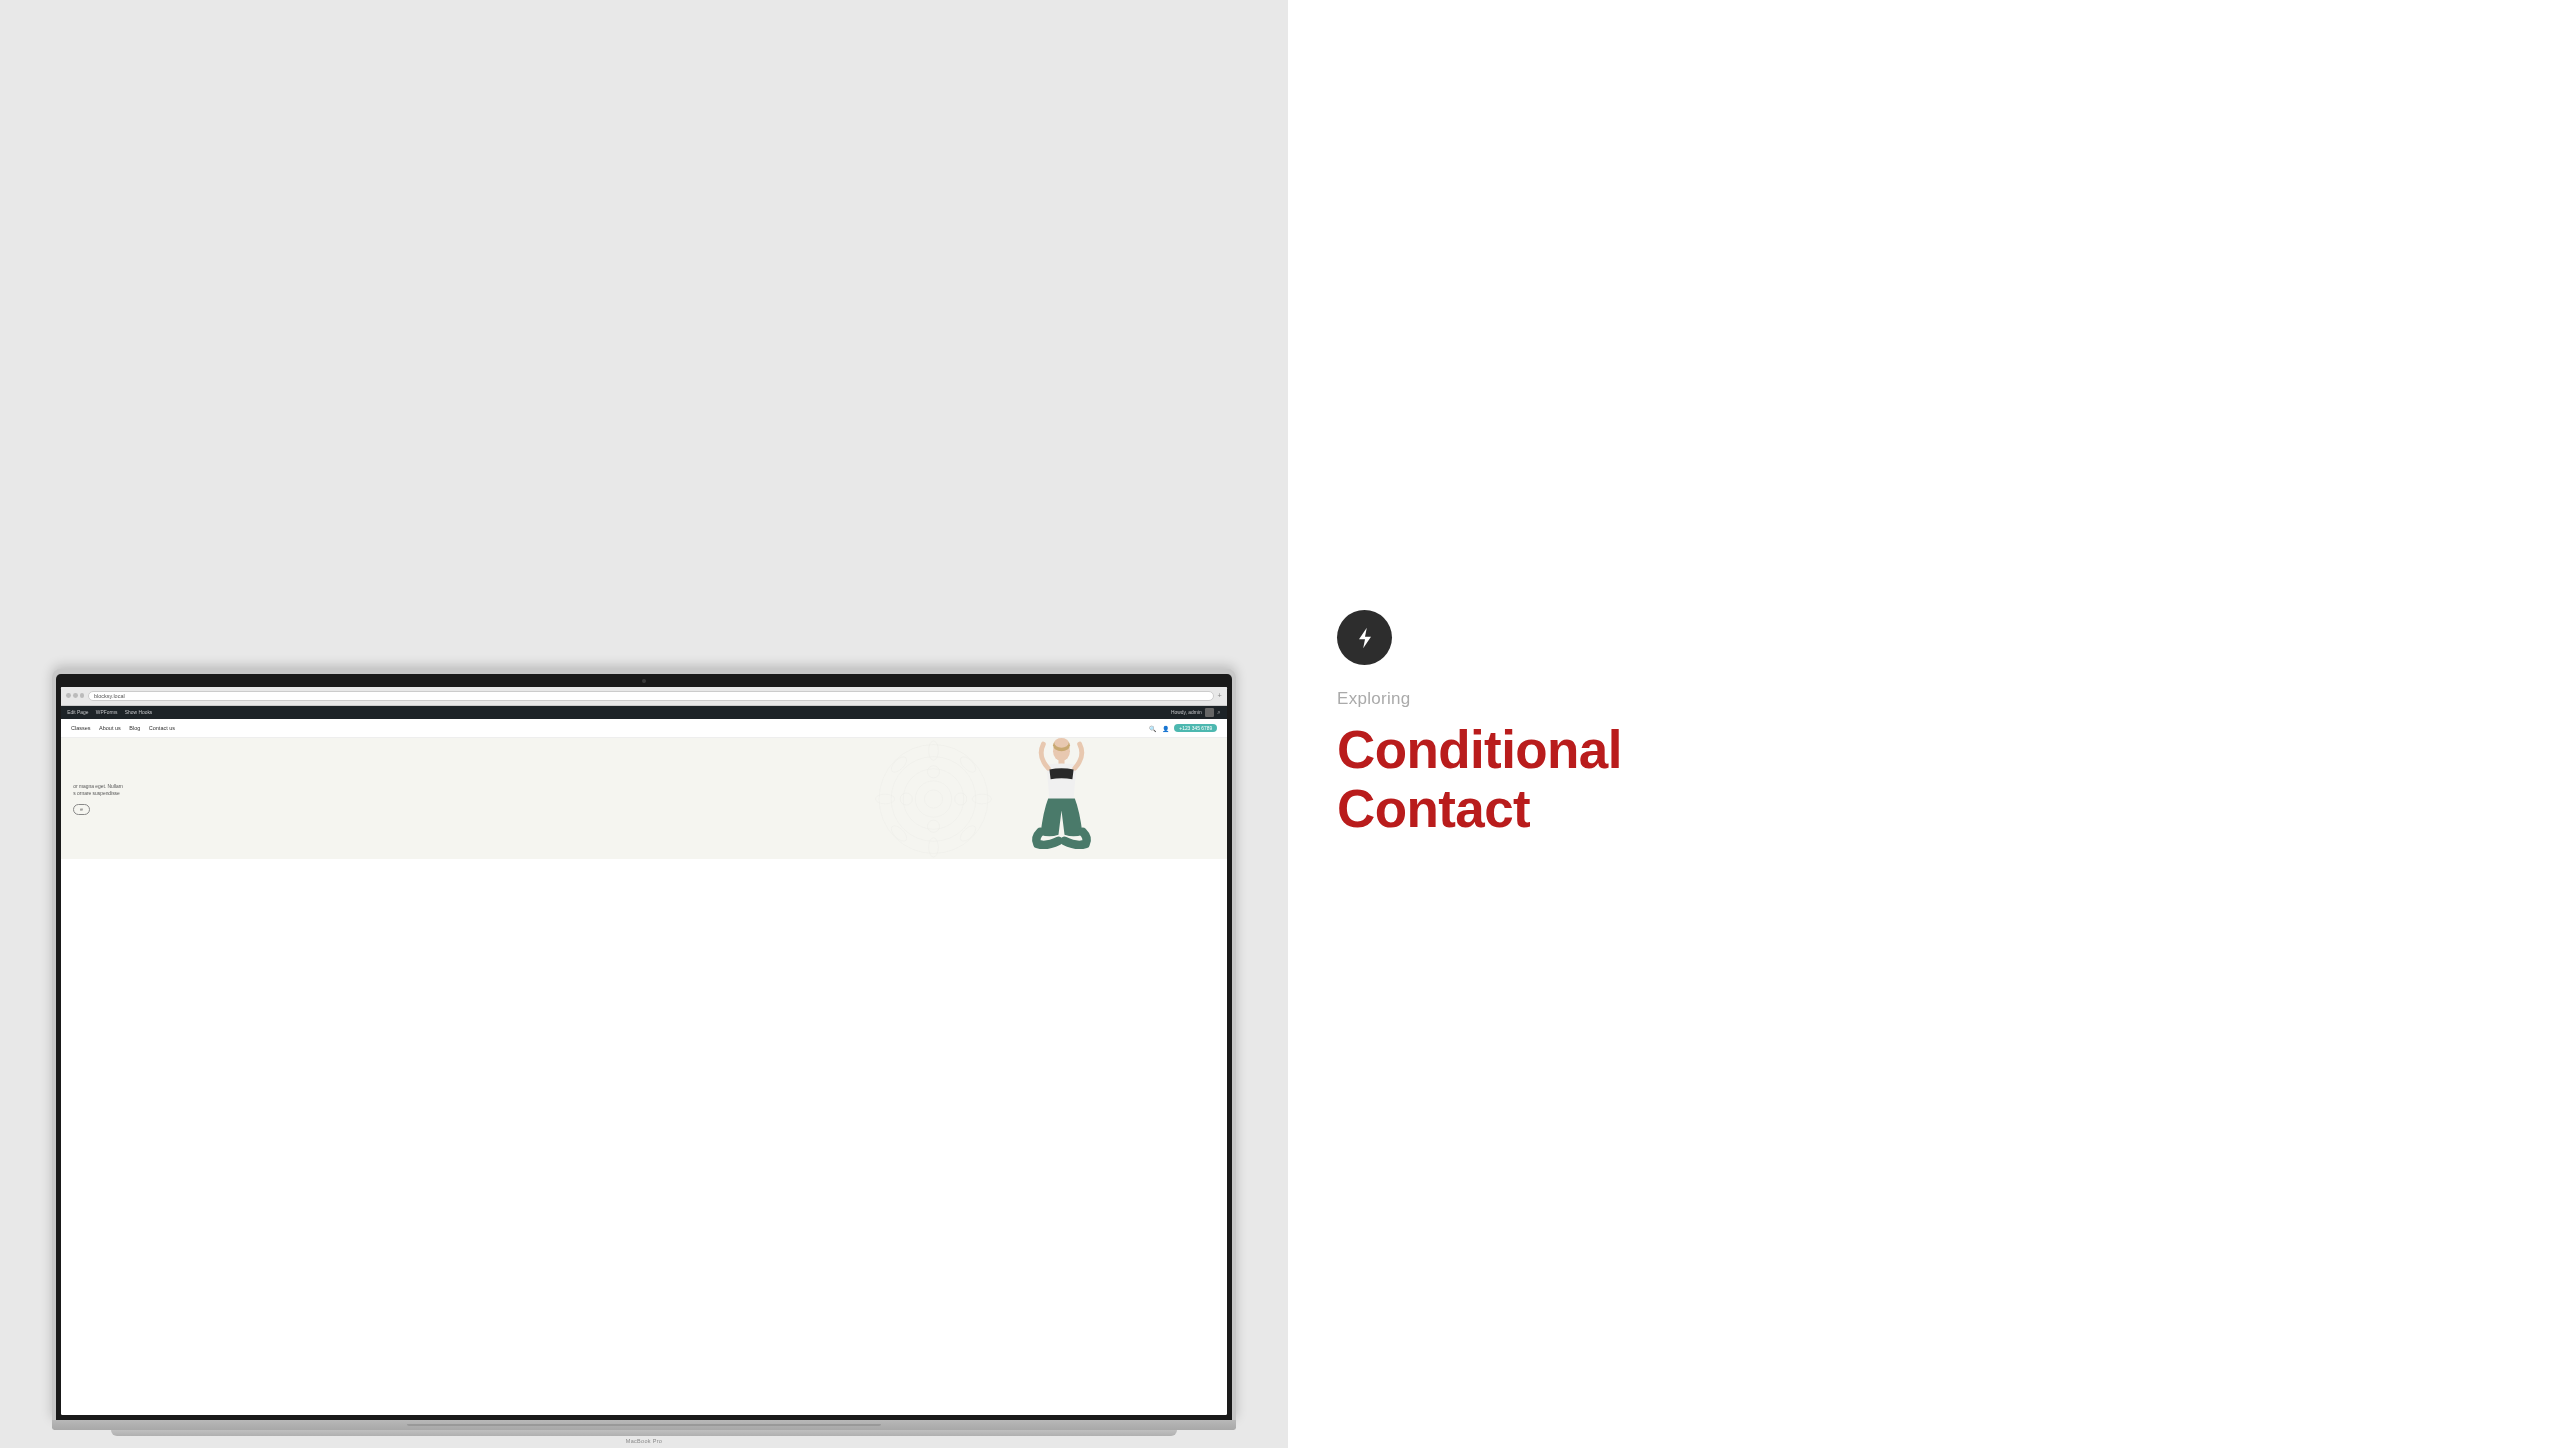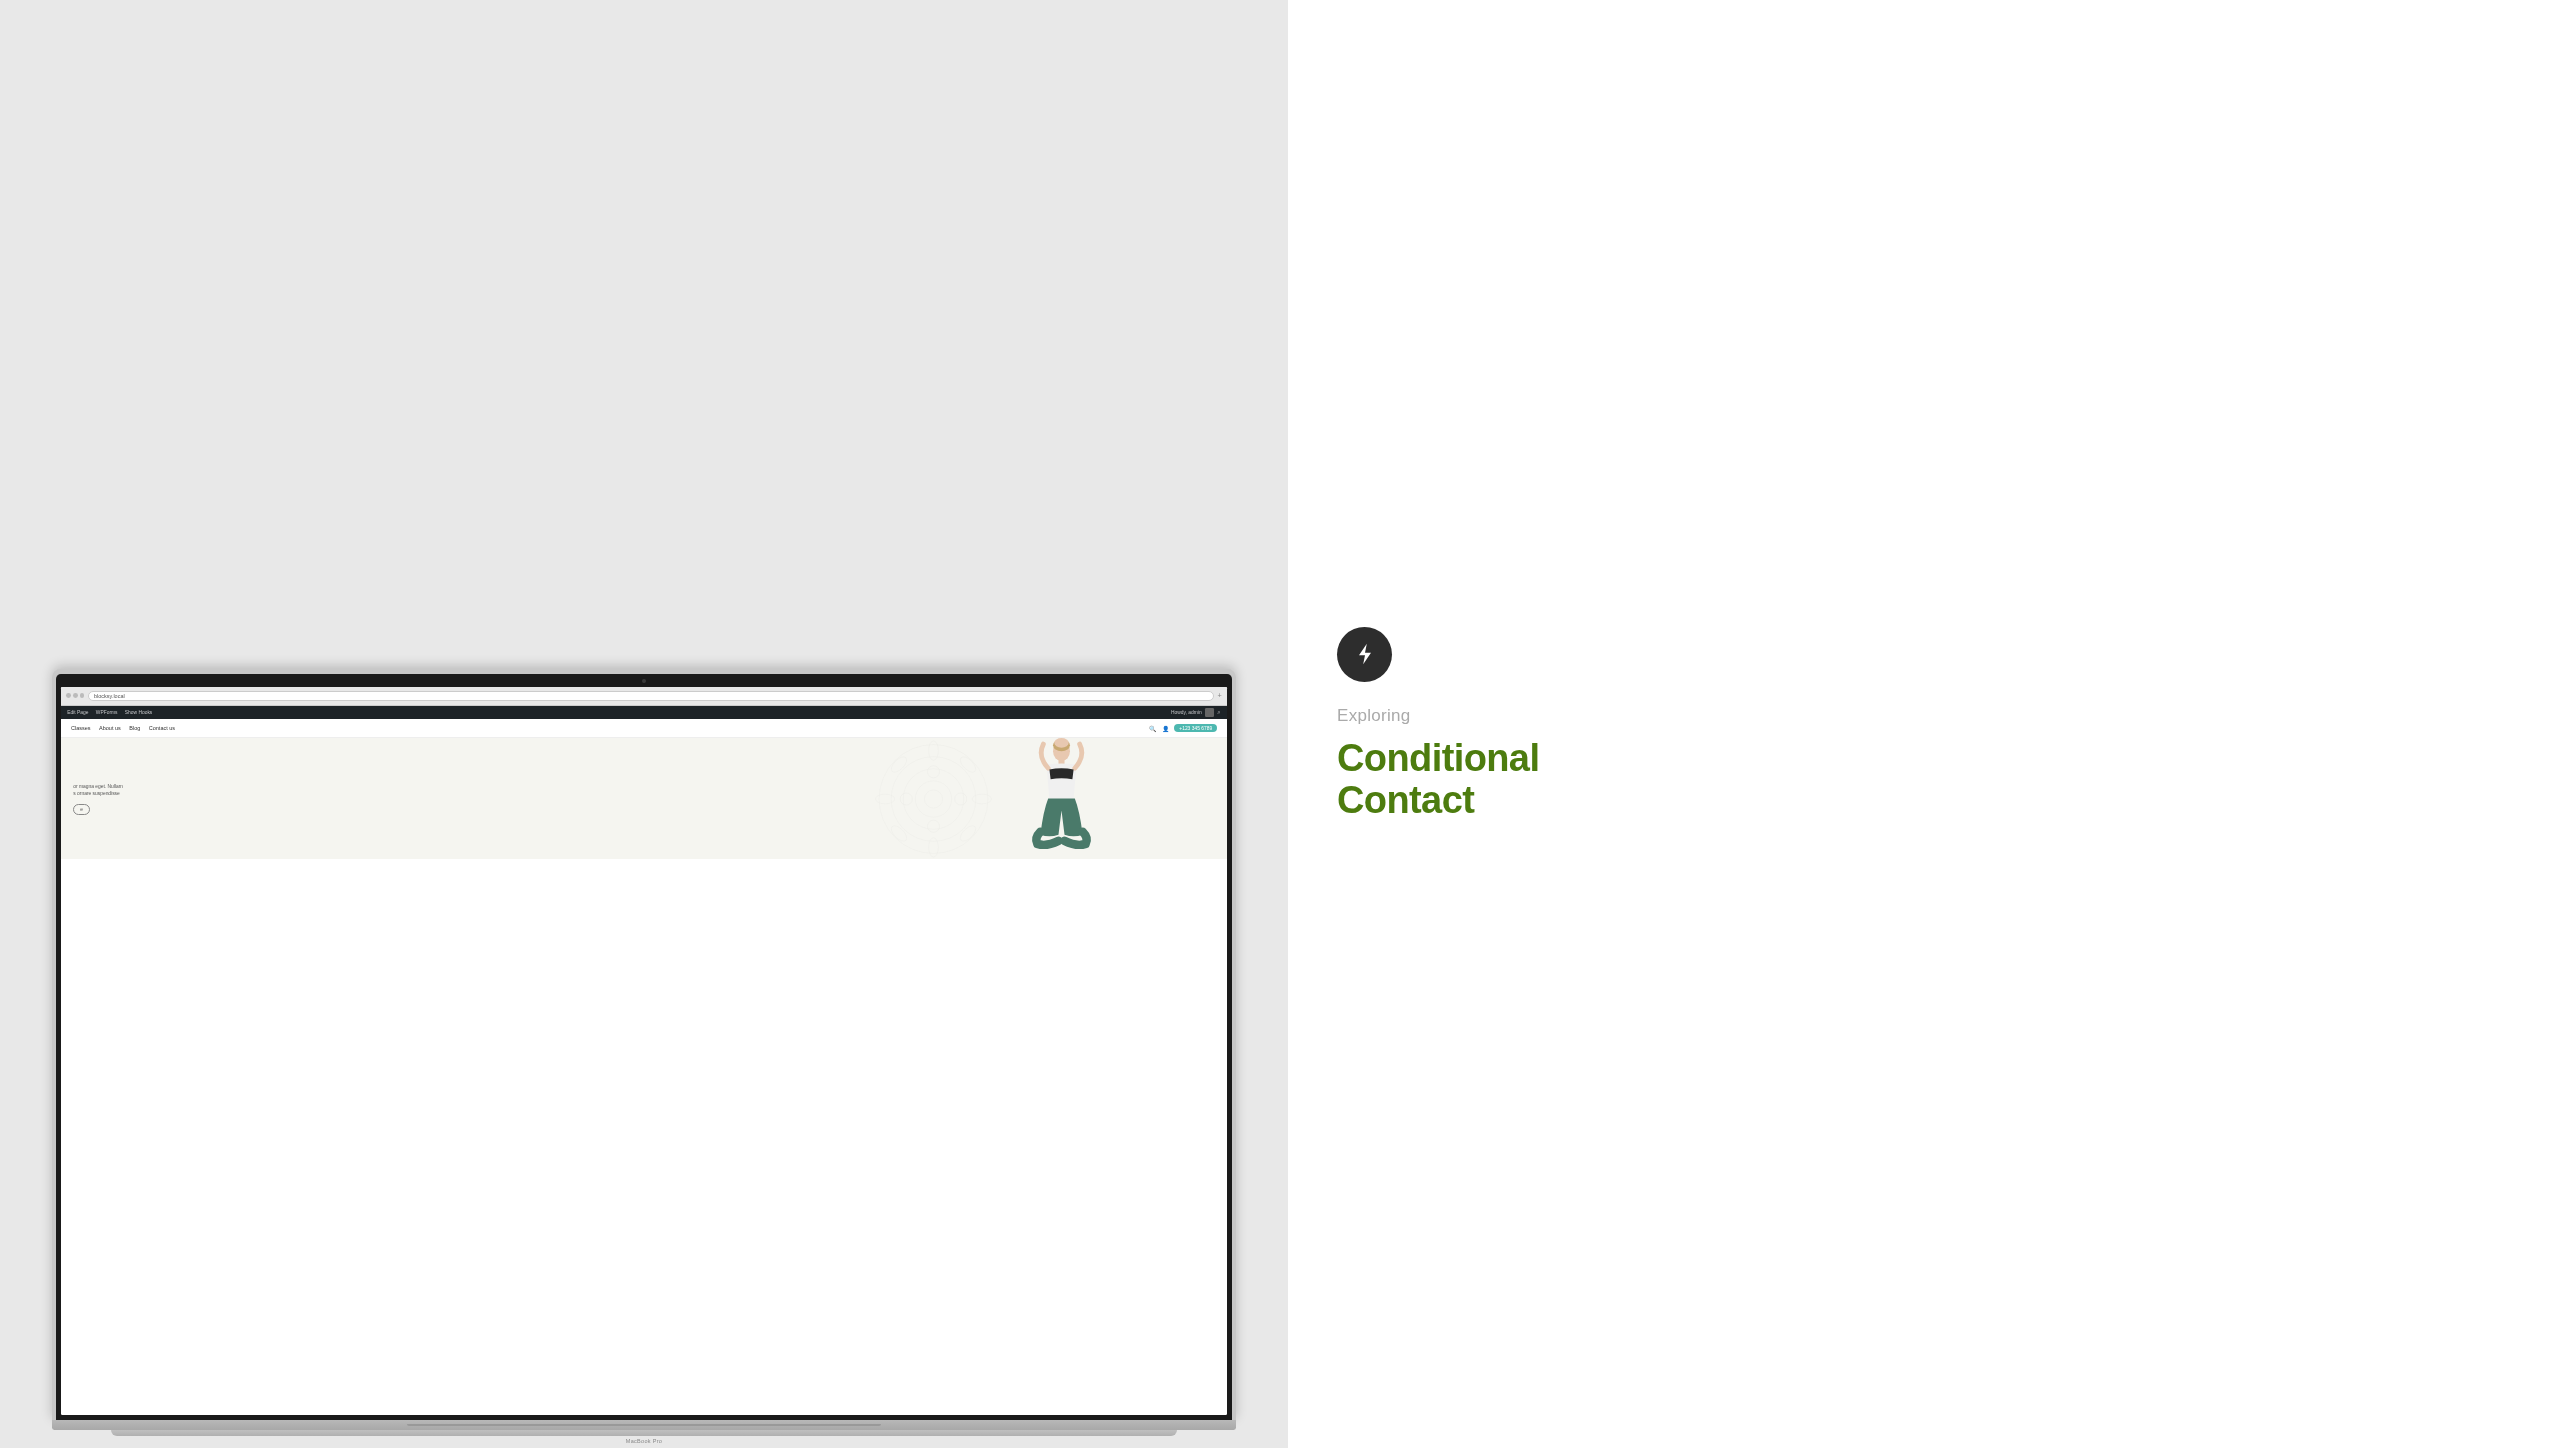--- a/index.html
+++ b/index.html
@@ -316,23 +316,23 @@
 
     .exploring-label {
       font-size: 17px;
       color: #aaa;
       font-weight: 400;
       margin-bottom: 12px;
       letter-spacing: 0.3px;
     }
 
     .main-title {
-      font-size: 38px;
+      font-size: 53px;
       font-weight: 800;
-      color: #4d7c0f;
+      color: #b91c1c;
       line-height: 1.1;
       letter-spacing: -0.6px;
     }
 
     
     .yoga-person {
       width: 73px;
       height: 121px;
     }
   </style>

